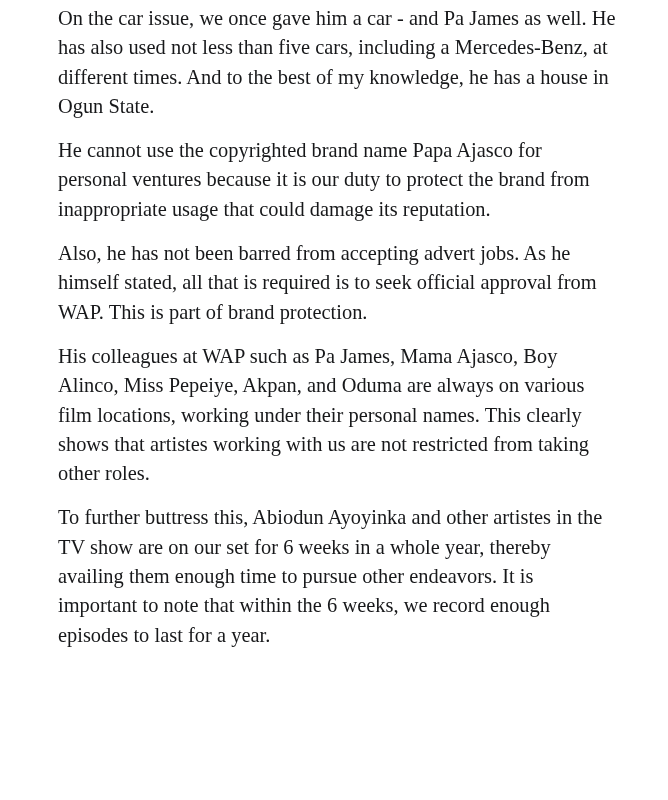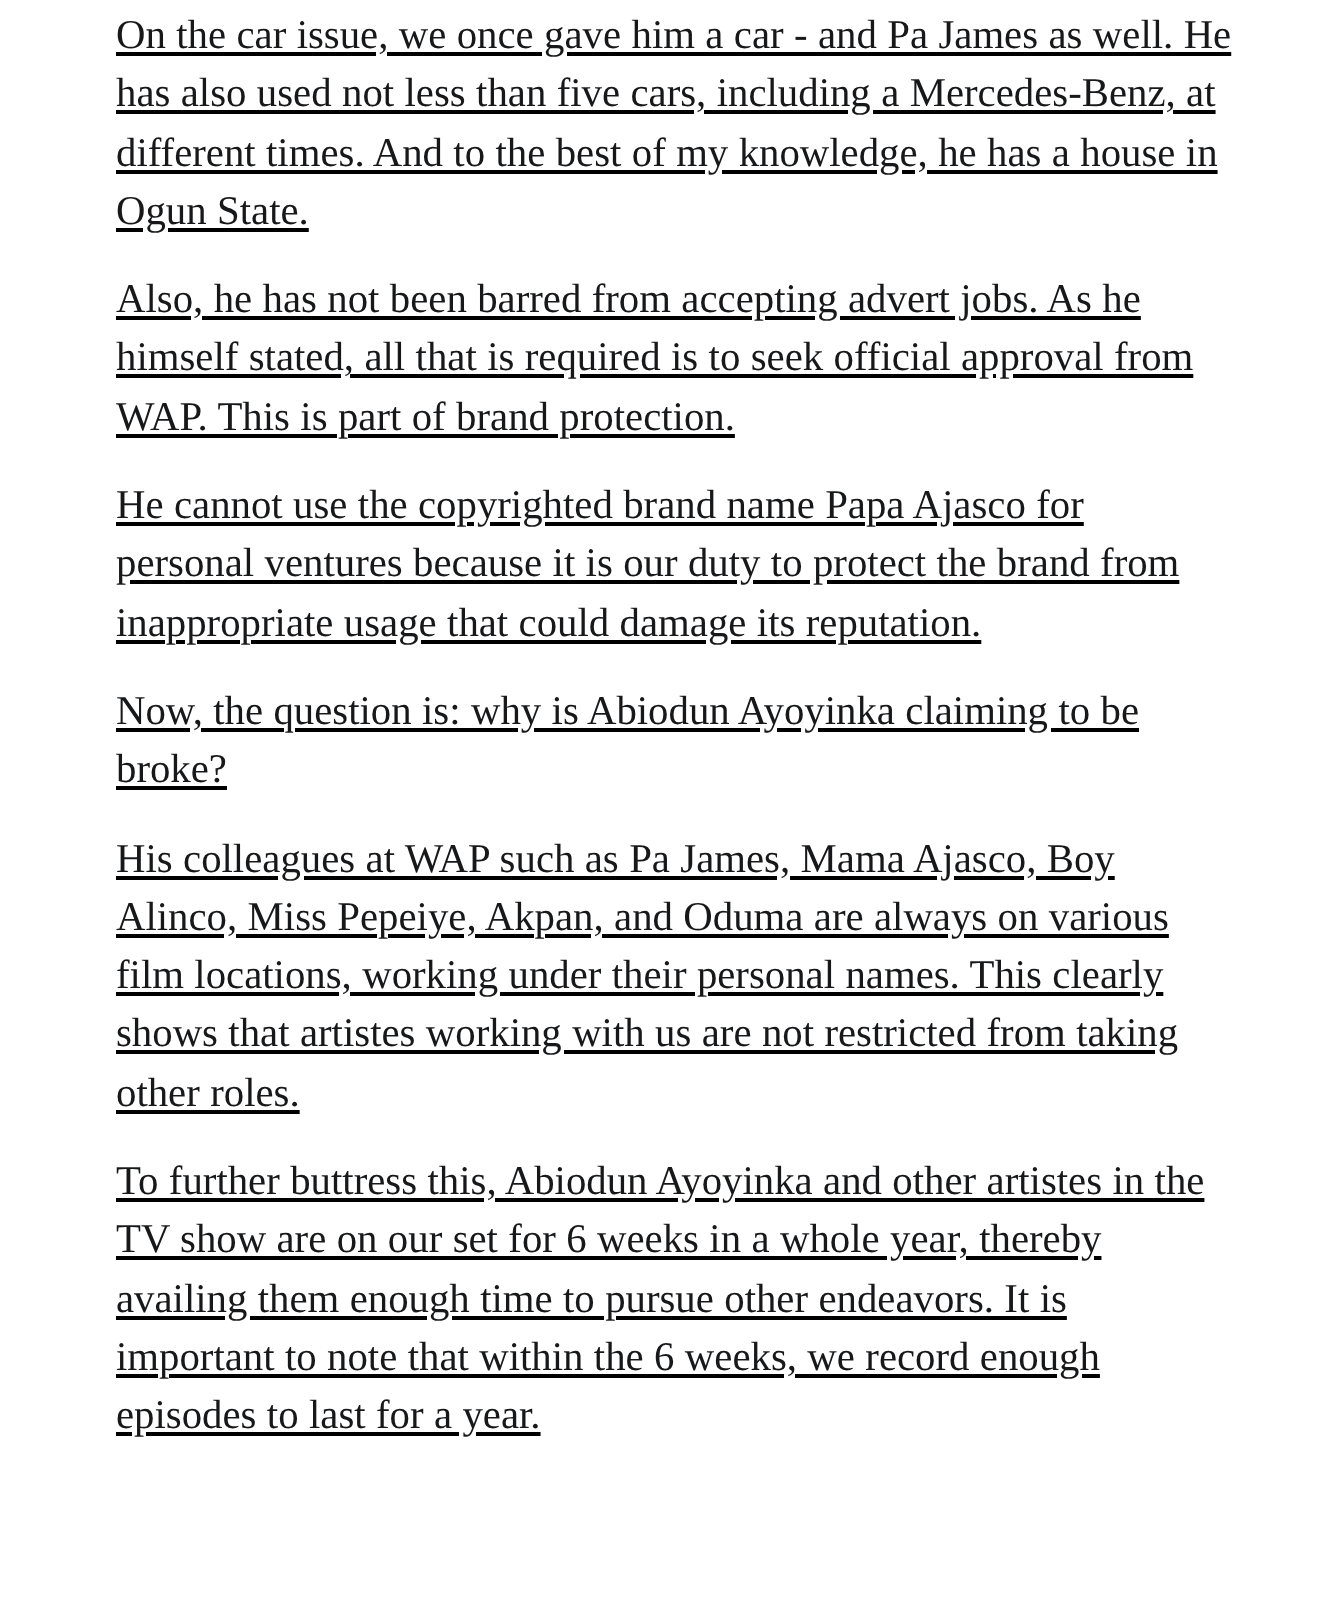--- a/index.html
+++ b/index.html
@@ -13,21 +13,20 @@
     background: #ffffff;
     font-family: "Liberation Serif", "DejaVu Serif", serif;
     overflow: hidden;
   }
   .page {
     box-sizing: border-box;
     width: 668px;
     height: 800px;
     background: #ffffff;
     padding: 4px 52px 0 58px;
-    text-decoration: underline;
   }
   .doc-body {
     width: 558px;
   }
   .para {
     margin: 0 0 15px 0;
     font-size: 20.4px;
     line-height: 29.3px;
     color: #17181a;
     text-align: left;
@@ -38,19 +37,18 @@
   .para:last-child {
     margin-bottom: 0;
   }
 </style>
 </head>
 <body>
 
 <div class="page">
   <div class="doc-body">
     <p class="para">On the car issue, we once gave him a car - and Pa James as well. He has also used not less than five cars, including a Mercedes-Benz, at different times. And to the best of my knowledge, he has a house in Ogun State.</p>
+    <p class="para">He cannot use the copyrighted brand name Papa Ajasco for personal ventures because it is our duty to protect the brand from inappropriate usage that could damage its reputation.</p>
     <p class="para">Also, he has not been barred from accepting advert jobs. As he himself stated, all that is required is to seek official approval from WAP. This is part of brand protection.</p>
-    <p class="para">He cannot use the copyrighted brand name Papa Ajasco for personal ventures because it is our duty to protect the brand from inappropriate usage that could damage its reputation.</p>
-    <p class="para">Now, the question is: why is Abiodun Ayoyinka claiming to be broke?</p>
     <p class="para">His colleagues at WAP such as Pa James, Mama Ajasco, Boy Alinco, Miss Pepeiye, Akpan, and Oduma are always on various film locations, working under their personal names. This clearly shows that artistes working with us are not restricted from taking other roles.</p>
     <p class="para">To further buttress this, Abiodun Ayoyinka and other artistes in the TV show are on our set for 6 weeks in a whole year, thereby availing them enough time to pursue other endeavors. It is important to note that within the 6 weeks, we record enough episodes to last for a year.</p>
   </div>
 </div>
 
 </body></html>

